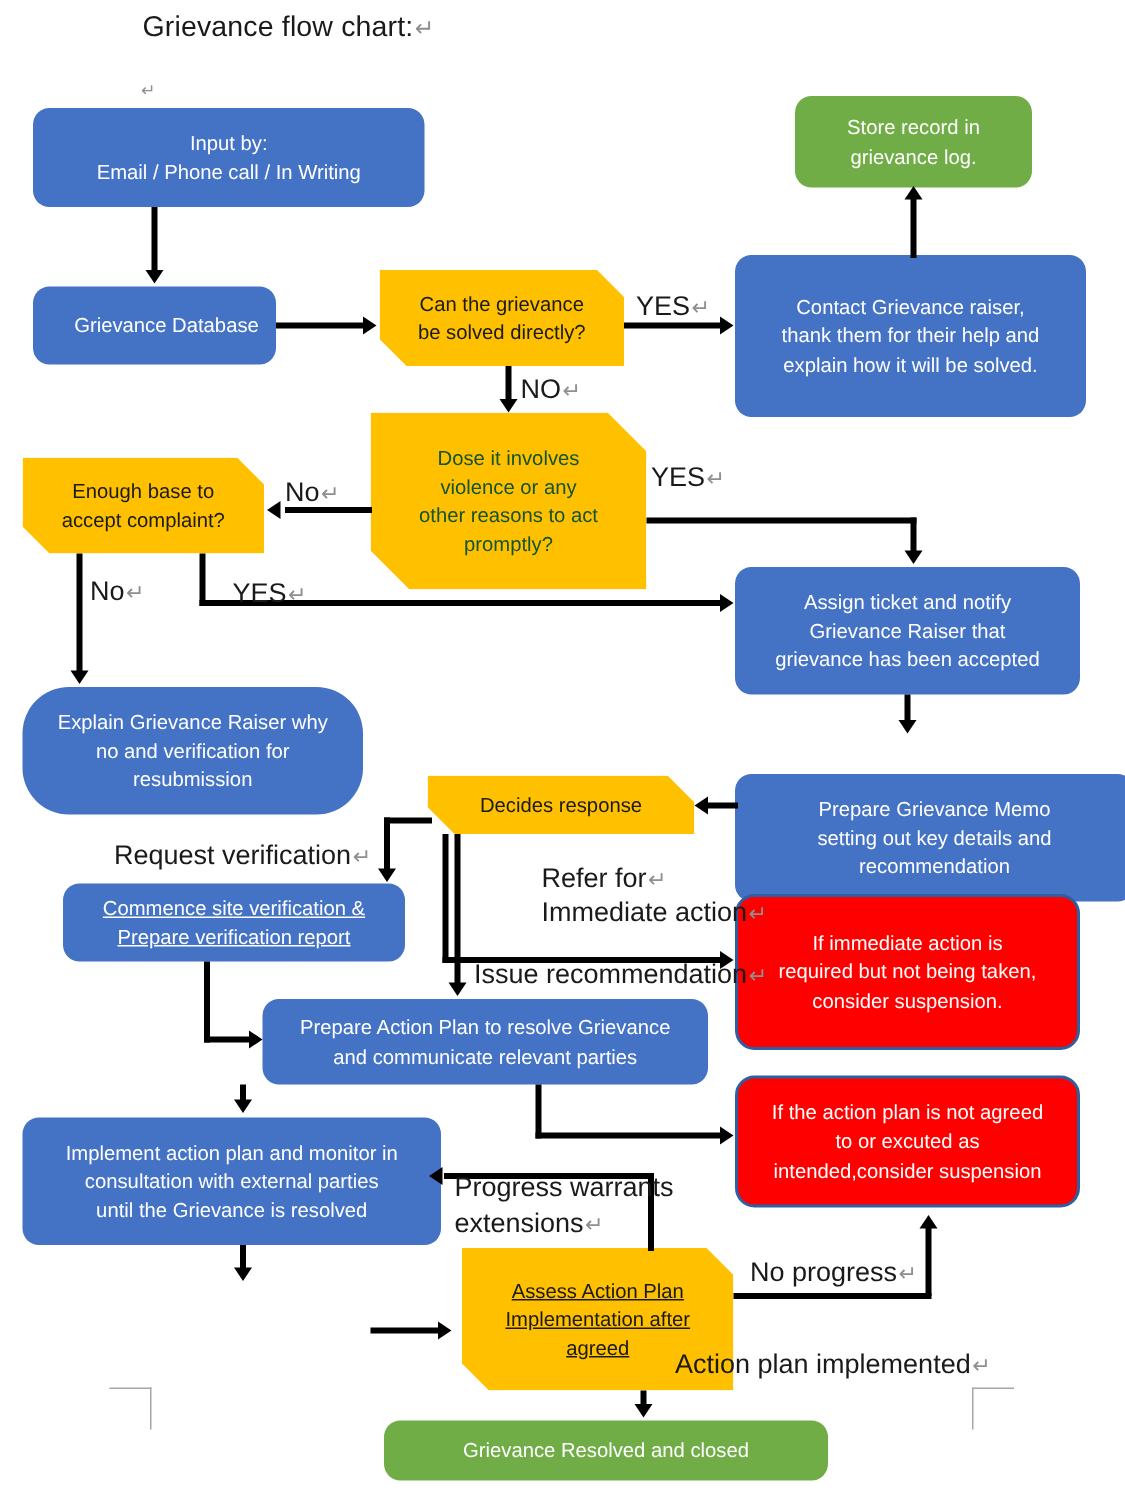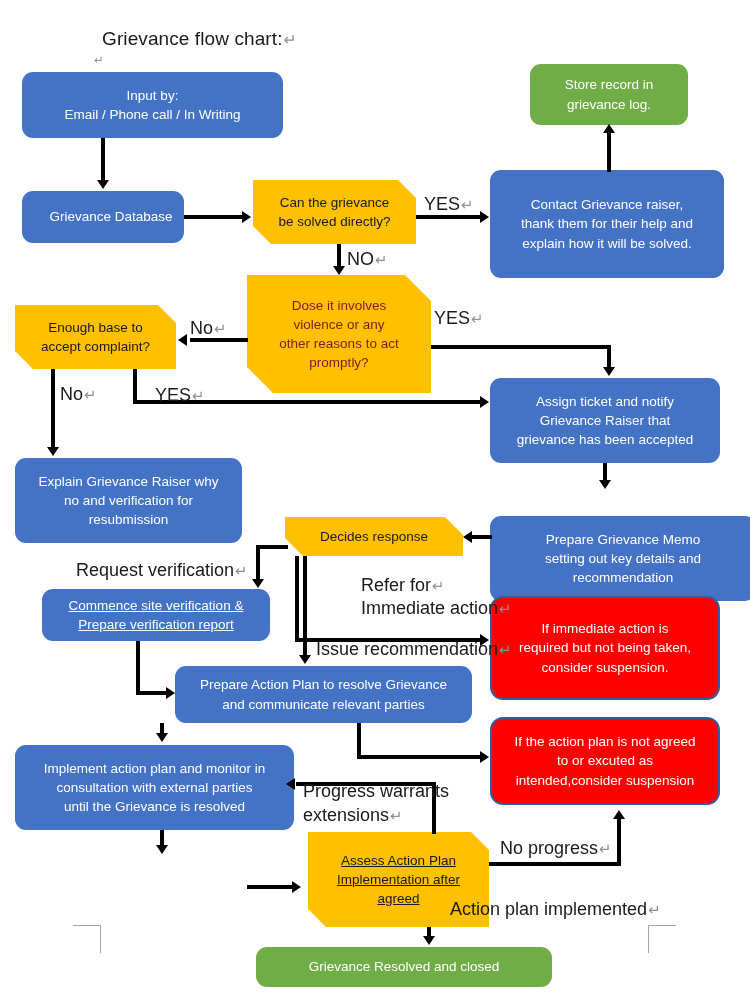--- a/index.html
+++ b/index.html
@@ -57,21 +57,21 @@
   }
   .deci{
     background:#FFC000;
     color:#1a1a1a;
     font-size:13.5px;
     
     clip-path:polygon(0 0, calc(100% - 18px) 0, 100% 18px, 100% 100%, 18px 100%, 0 calc(100% - 18px));
   }
   .deci-oct{
     background:#FFC000;
-    color:#7f1d1d;
+    color:#14532d;
     font-size:13.5px;
     clip-path:polygon(0 0, calc(100% - 26px) 0, 100% 26px, 100% 100%, 26px 100%, 0 calc(100% - 26px));
   }
 
   
   .ln-v,.ln-h{position:absolute;background:#000000;}
   .ln-v{width:4px;}
   .ln-h{height:4px;}
 
   .arw{position:absolute;width:0;height:0;}
@@ -92,21 +92,21 @@
   .corner{position:absolute;}
   .corner i{position:absolute;background:#a6a6a6;display:block;}
   .corner .h{height:1px;}
   .corner .v{width:1px;}
 </style>
 </head>
 <body>
 
 <div id="page">
 
-  <div class="title" style="left:102px;top:8px;margin-top:20px;">
+  <div class="title" style="left:95px;top:8px;">
     <span>Grievance flow chart:</span><span class="pilcrow">↵</span>
   </div>
   <div class="title" style="left:93px;top:51px;font-size:14px;">
     <span class="pilcrow">↵</span>
   </div>
 
   <div class="node rounded blue" style="left:22px;top:72px;width:261px;height:66px;">
     <span class="ln">Input by:</span>
     <span class="ln">Email / Phone call / In Writing</span>
   </div>
@@ -142,21 +142,21 @@
     <span class="ln">Enough base to</span>
     <span class="ln">accept complaint?</span>
   </div>
 
   <div class="node rounded blue" style="left:490px;top:378px;width:230px;height:85px;">
     <span class="ln">Assign ticket and notify</span>
     <span class="ln">Grievance Raiser that</span>
     <span class="ln">grievance has been accepted</span>
   </div>
 
-  <div class="node rounded blue" style="left:15px;top:458px;width:227px;height:85px;">
+  <div class="node rounded blue" style="left:15px;top:458px;width:227px;height:85px;border-radius:31px;">
     <span class="ln">Explain Grievance Raiser why</span>
     <span class="ln">no and verification for</span>
     <span class="ln">resubmission</span>
   </div>
 
   <div class="node rounded blue" style="left:490px;top:516px;width:266px;height:85px;">
     <span class="ln">Prepare Grievance Memo</span>
     <span class="ln">setting out key details and</span>
     <span class="ln">recommendation</span>
   </div>

